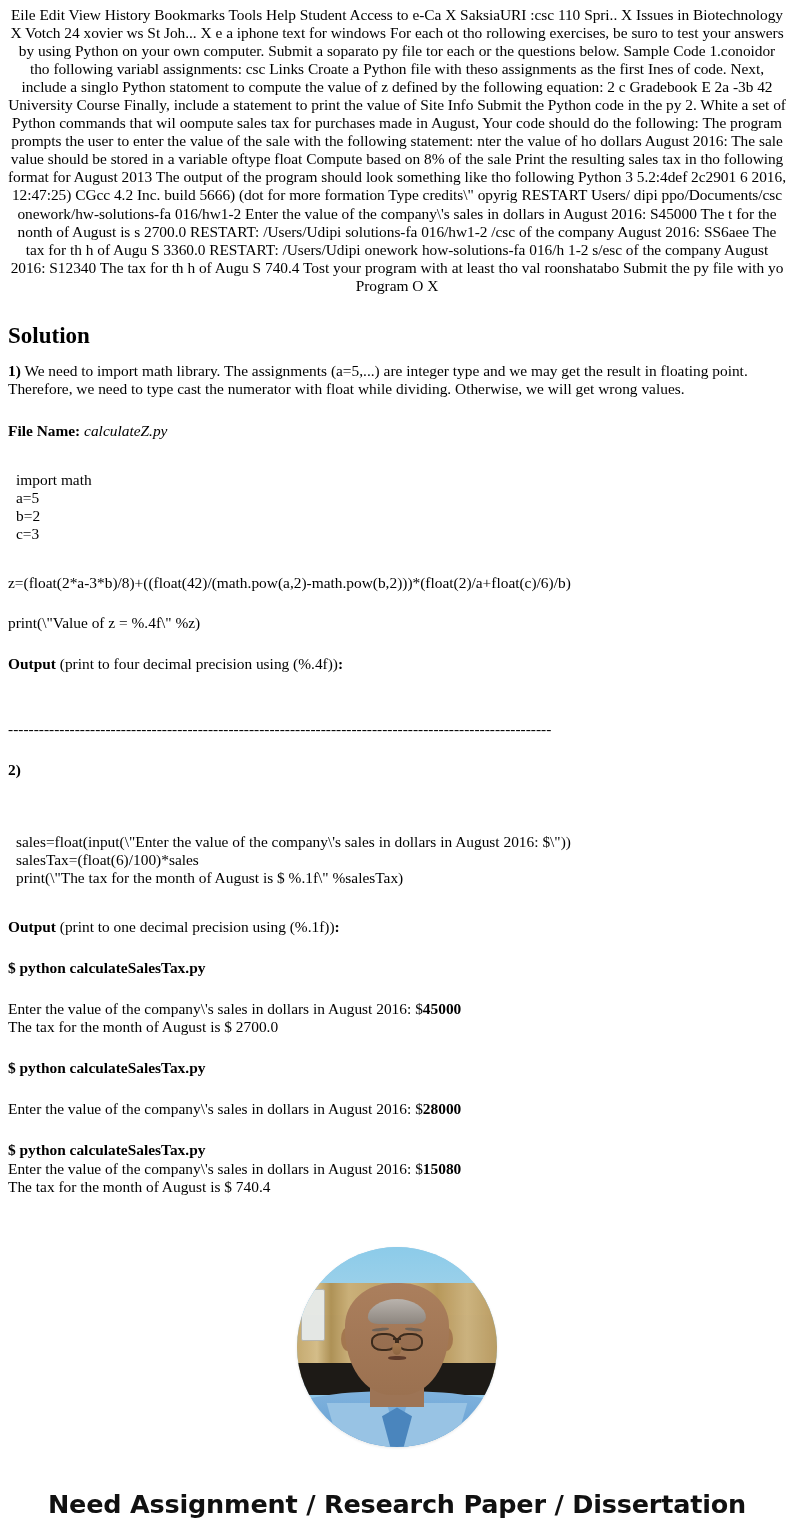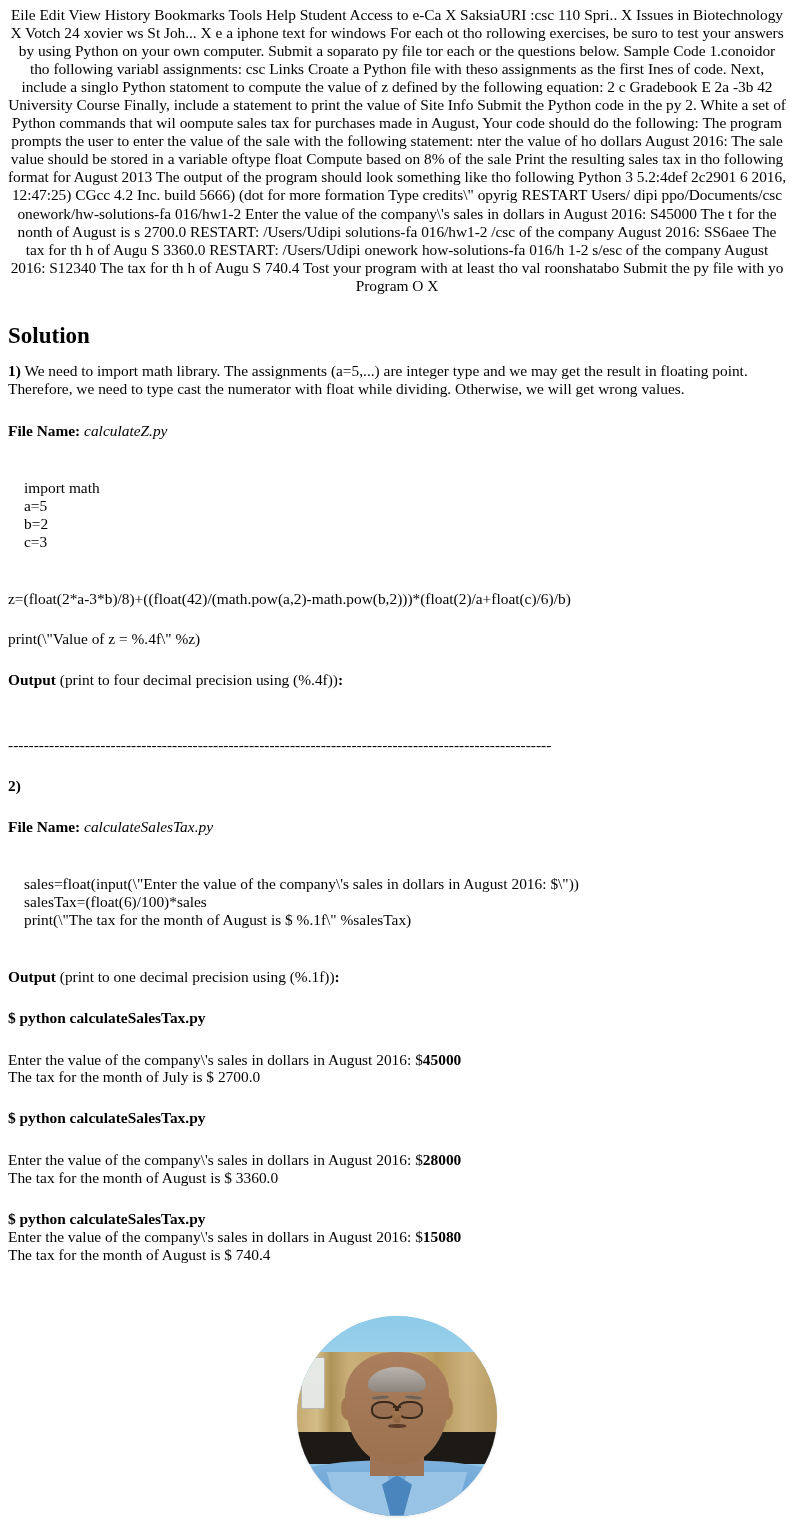--- a/index.html
+++ b/index.html
@@ -48,21 +48,21 @@
   b, strong { font-weight: bold; }
   em, i { }
 
   
   .code-line {
     font-size: 15.4px;
     line-height: 17.9px;
     white-space: pre-wrap;
     margin: 0;
   }
-  .codeblock { margin: 16px; }
+  .codeblock { margin: 8px; }
 
   
   .separator {
     font-size: 15.4px;
     line-height: 18px;
     letter-spacing: 0px;
     overflow: hidden;
     white-space: nowrap;
     width: 580px;
     margin: 0;
@@ -237,48 +237,45 @@
   <div class="gap-md"></div>
 
   <div class="separator">----------------------------------------------------------------------------------------------------------</div>
 
   <div class="gap-md"></div>
 
   <p class="body"><b>2)</b></p>
 
   <div class="gap-md"></div>
 
-  <p class="body"><b>File Name:</b>
-    <i>calculateSalesTax.py</i></p>
 
   <div class="gap-md"></div>
 
   <div class="codeblock">
     <div class="code-line">sales=float(input(\"Enter the value of the company\'s sales in dollars in August 2016: $\"))</div>
     <div class="code-line">salesTax=(float(6)/100)*sales</div>
     <div class="code-line">print(\"The tax for the month of August is $ %.1f\" %salesTax)</div>
   </div>
 
   <div class="gap-md"></div>
 
   <p class="body"><b>Output</b><span> (print to one decimal precision using (%.1f))</span><b>:</b></p>
 
   <div class="gap-md"></div>
 
   <p class="body"><b>$ python calculateSalesTax.py</b></p>
   <div class="gap-md"></div>
   <div class="code-line"><span>Enter the value of the company\'s sales in dollars in August 2016: $</span><b>45000</b></div>
-  <div class="code-line">The tax for the month of July is $ 2700.0</div>
+  <div class="code-line">The tax for the month of August is $ 2700.0</div>
 
   <div class="gap-md"></div>
 
   <p class="body"><b>$ python calculateSalesTax.py</b></p>
   <div class="gap-md"></div>
   <div class="code-line"><span>Enter the value of the company\'s sales in dollars in August 2016: $</span><b>28000</b></div>
-  <div class="code-line">The tax for the month of August is $ 3360.0</div>
 
   <div class="gap-md"></div>
 
   <p class="body"><b>$ python calculateSalesTax.py</b></p>
   <div class="code-line"><span>Enter the value of the company\'s sales in dollars in August 2016: $</span><b>15080</b></div>
   <div class="code-line">The tax for the month of August is $ 740.4</div>
 
   <div class="avatar-wrap">
     <div class="avatar">
       <div class="ph-sky"></div>

